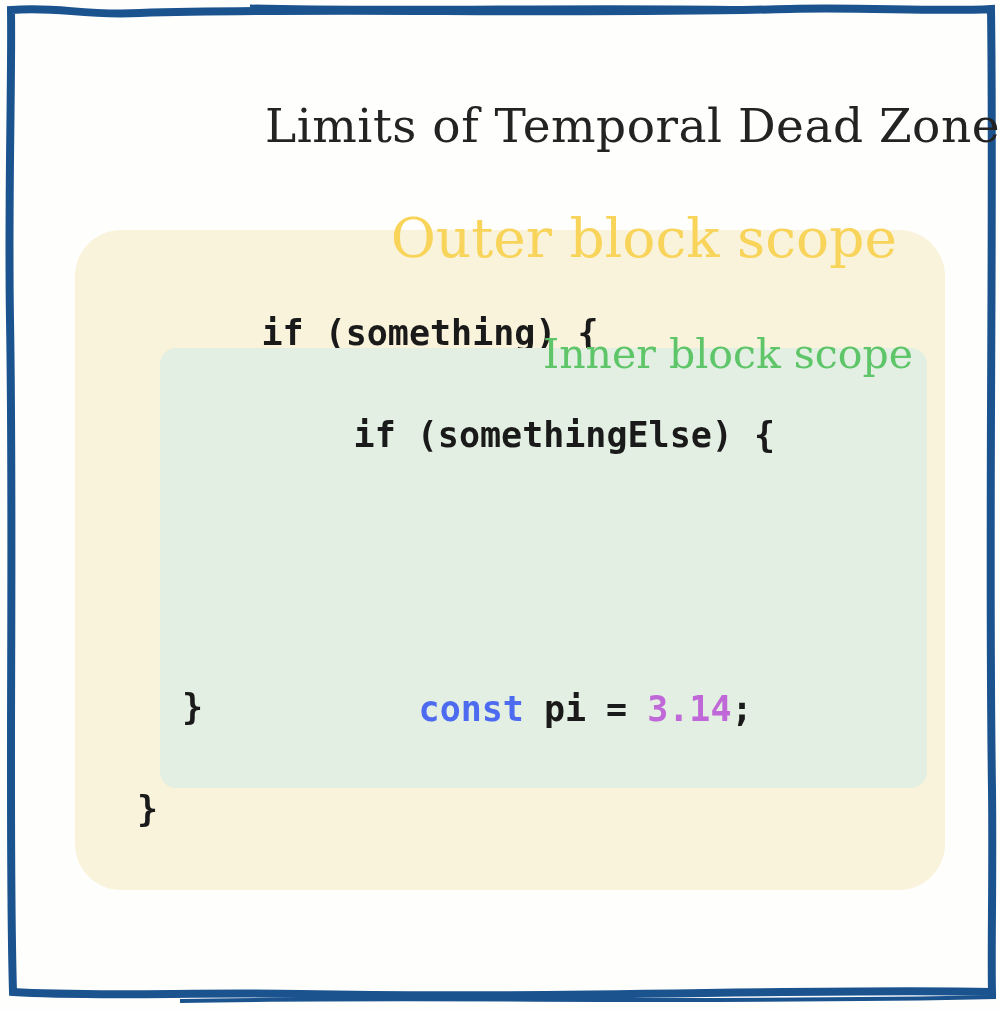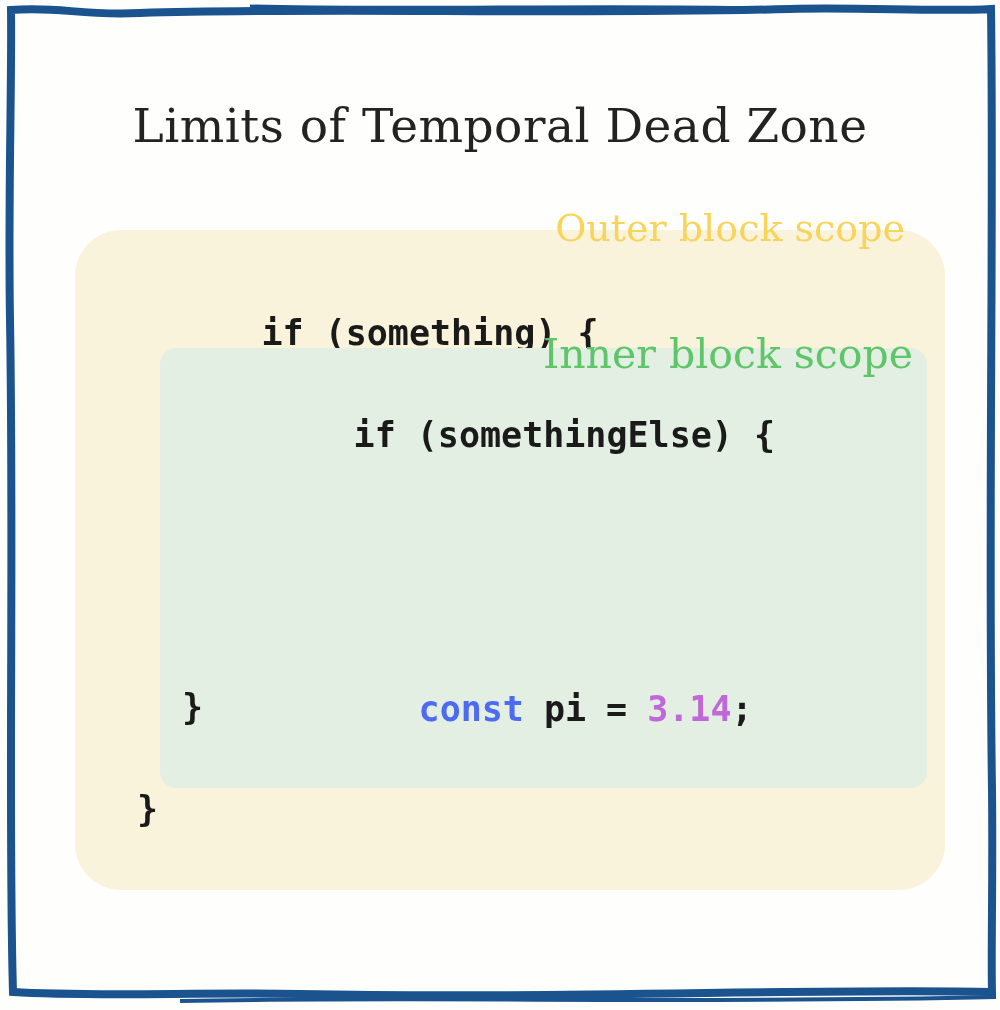--- a/index.html
+++ b/index.html
@@ -16,38 +16,38 @@
     left: 0; top: 0;
     width: 1000px; height: 1010px;
     pointer-events: none;
   }
   .frame-svg path { fill: none; stroke: var(--frame_blue, #1b538f); }
 
   .diagram-title {
     position: absolute;
     left: 0; right: 0;
     top: 98px;
-    text-align: center;
+    text-align: right;
     font-size: 47px;
     font-weight: 500;
     color: #232323;
     letter-spacing: 0.5px;
   }
 
   .outer-box {
     position: absolute;
     left: 75px; top: 230px;
     width: 870px; height: 660px;
     background: var(--outer_bg, #faf3dc);
     border-radius: 46px;
   }
   .outer-label {
     position: absolute;
-    top: -24px; right: 40px;
-    font-size: 38px;
+    top: -24px; right: 48px;
+    font-size: 55px;
     color: var(--outer_label, #f8d45a);
     white-space: nowrap;
   }
 
   .inner-box {
     position: absolute;
     left: 85px; top: 118px;
     width: 767px; height: 440px;
     background: var(--inner_bg, #e2efe2);
     border-radius: 16px;

